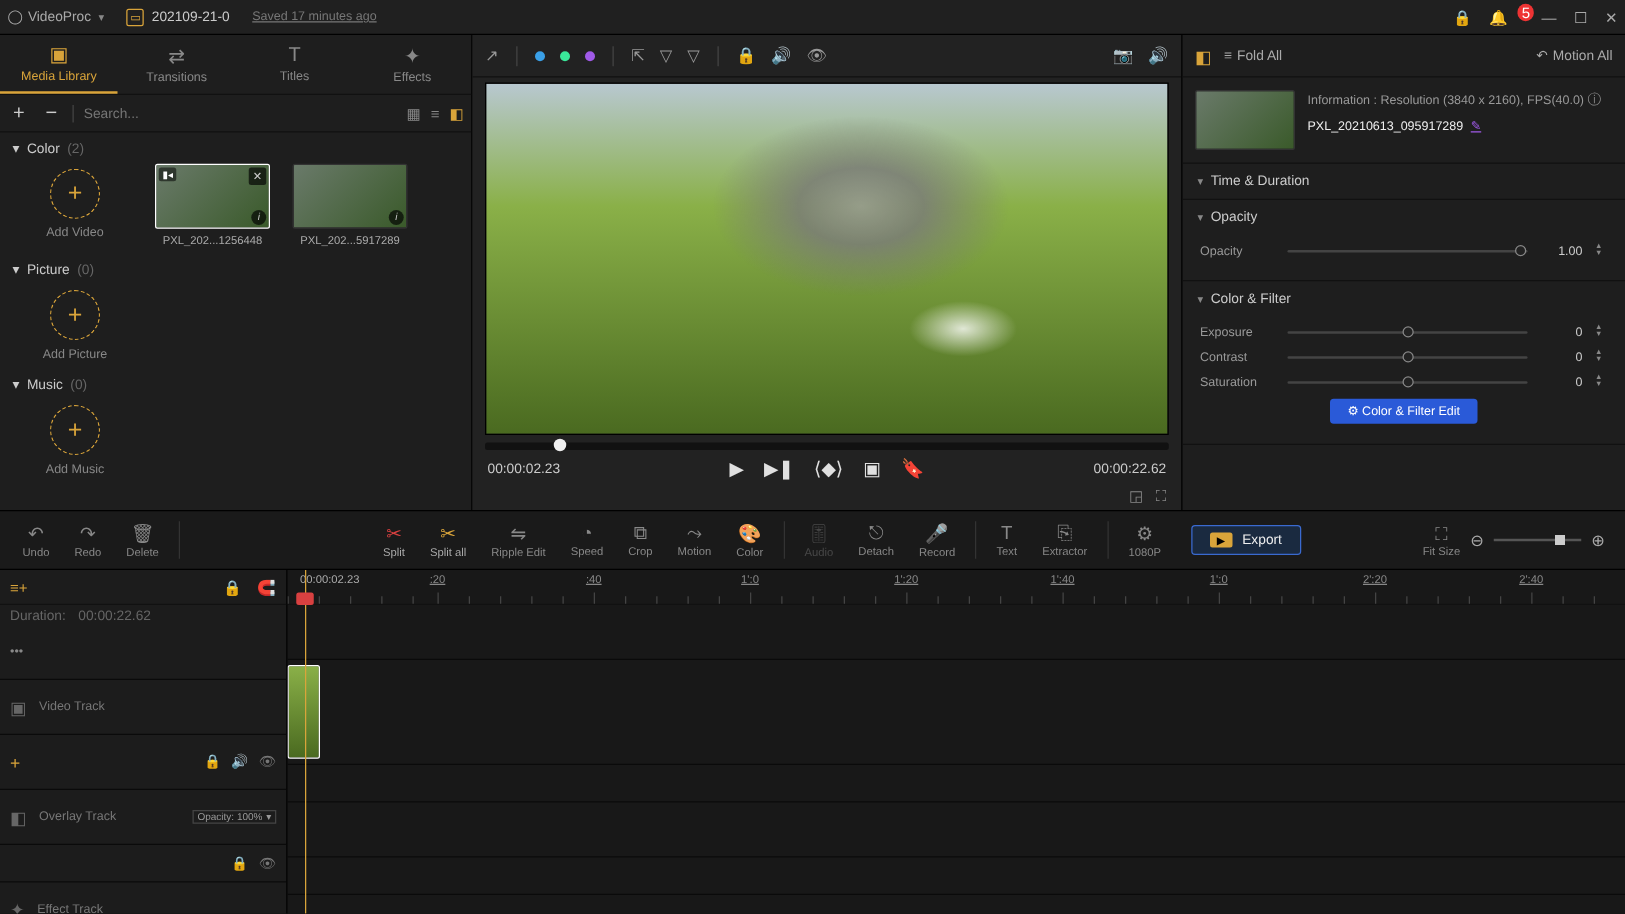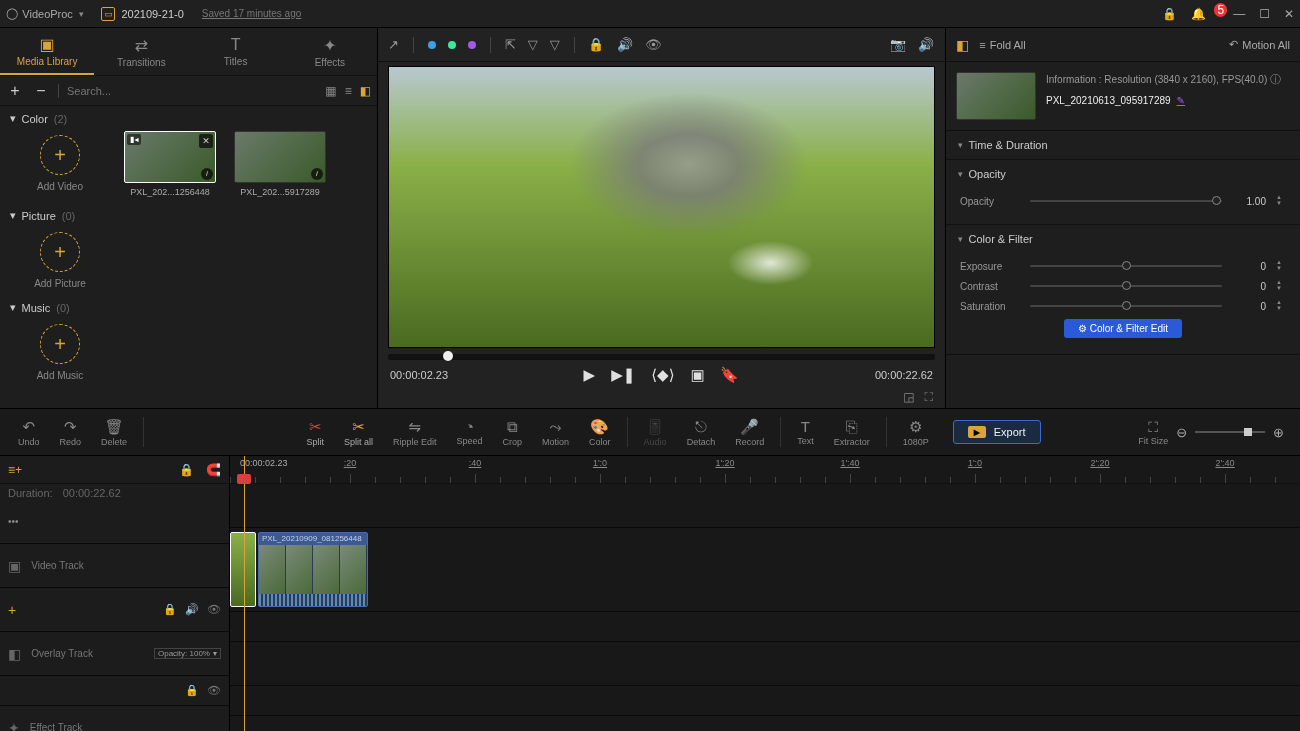--- a/index.html
+++ b/index.html
@@ -548,30 +548,20 @@
         <div class="tick" style="left: 0px;"></div>
         <div class="tick" style="left: 25px;"></div>
         <div class="tick" style="left: 50px;"></div>
         <div class="tick" style="left: 75px;"></div>
         <div class="tick" style="left: 100px;"></div>
       </div>
     <div class="clips">
       <div class="cliprow"></div>
       <div class="cliprow tall">
         <div class="clip small"></div>
-        <div class="clip" style="left:28px;width:110px;">
-          <div class="chead">PXL_20210909_081256448</div>
-          <div class="cbody">
-              <div class="cth"></div>
-              <div class="cth"></div>
-              <div class="cth"></div>
-              <div class="cth"></div>
-            </div>
-          <div class="cwave"></div>
-        </div>
       </div>
       <div class="cliprow" style="height:30px"></div>
       <div class="cliprow"></div>
       <div class="cliprow" style="height:30px"></div>
       <div class="cliprow"></div>
 
     </div>
   </div>
 </div>
 

